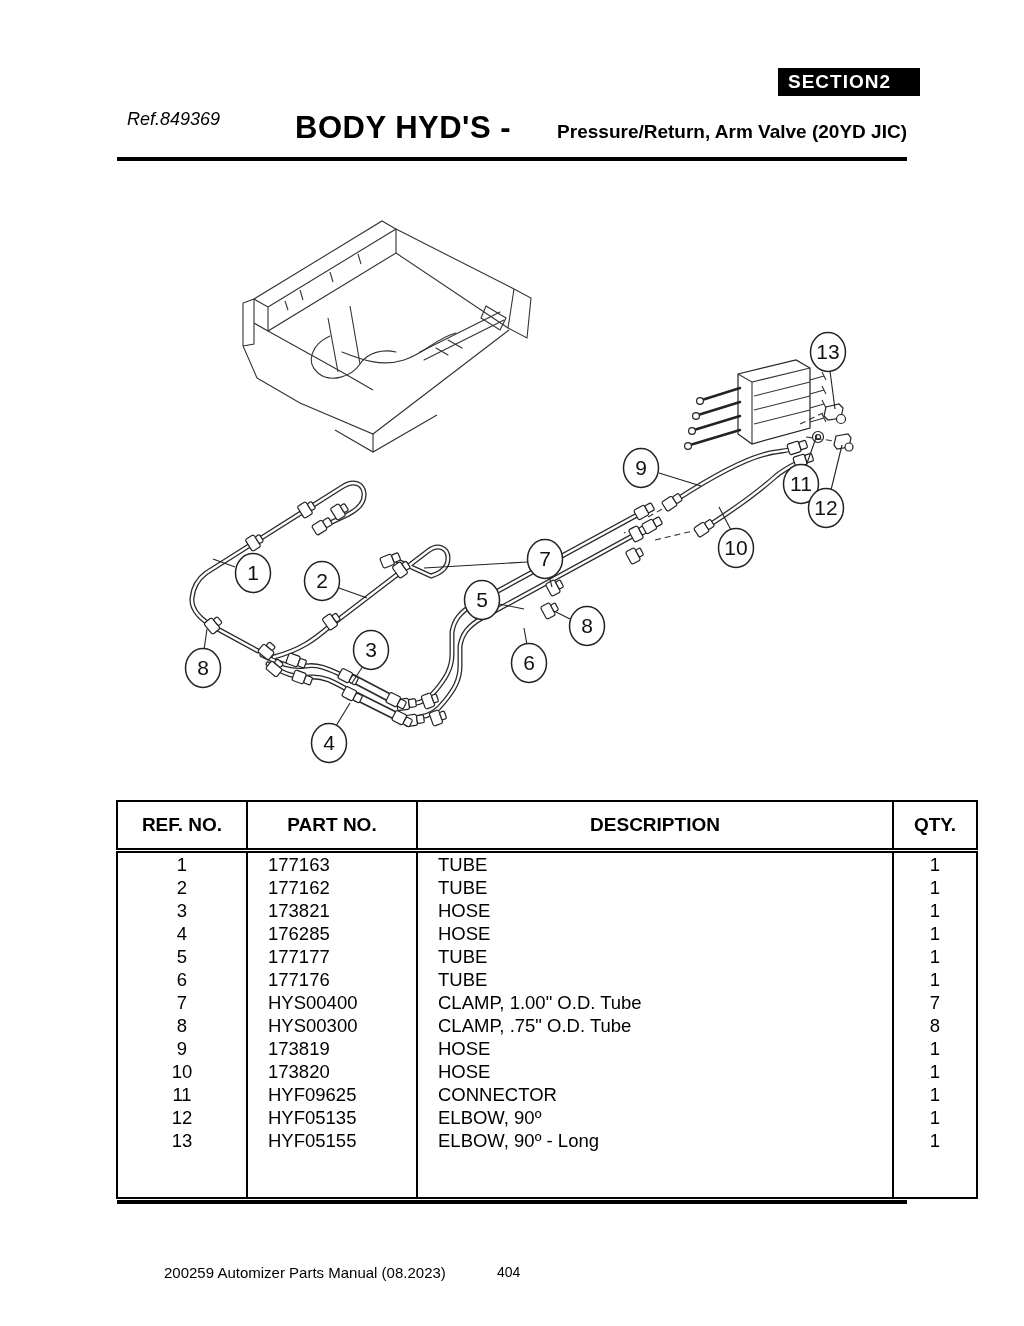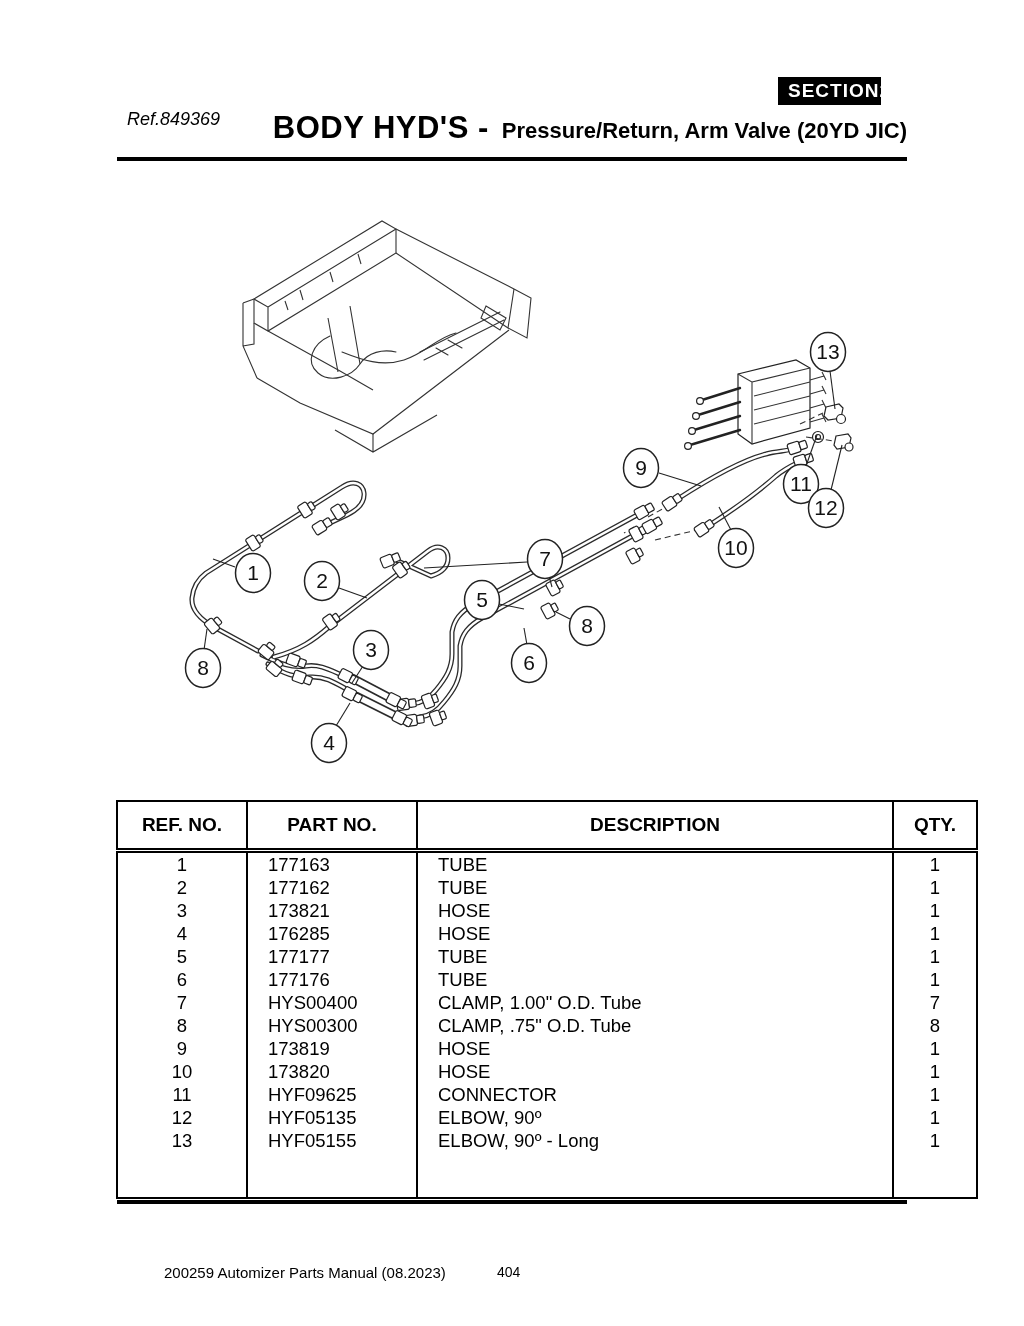--- a/index.html
+++ b/index.html
@@ -2,29 +2,29 @@
 <html><head>
 <meta charset="utf-8">
 <style>
   html,body { margin:0; padding:0; background:#fff; }
   .page {
     position:relative; width:1024px; height:1326px; background:#ffffff;
     font-family:"Liberation Sans", sans-serif; color:#000; overflow:hidden;
   }
   
   .section-badge {
-    position:absolute; left:778px; top:77px; width:103px; height:28px;
+    position:absolute; left:778px; top:68px; width:142px; height:28px;
     background:#000; color:#fff; font-weight:bold; font-size:19px;
-    display:flex; align-items:center; justify-content:space-between;
+    display:flex; align-items:center; 
     padding:0 10px; box-sizing:border-box; letter-spacing:1px;
   }
   .ref-label { position:absolute; left:127px; top:109px; font-style:italic; font-size:18px; }
-  .title-line { position:absolute; right:117px; top:110px; display:flex; align-items:baseline; gap:13px; white-space:nowrap; }
+  .title-line { position:absolute; right:117px; top:110px; display:flex; align-items:baseline; gap:2px; white-space:nowrap; }
   .title-main { font-size:31px; font-weight:bold; letter-spacing:.5px; }
-  .title-sub  { font-size:22px; font-weight:bold; }
+  .title-sub  { font-size:19px; font-weight:bold;margin-left:44px; }
   .rule { position:absolute; left:117px; width:790px; height:4px; background:#000; }
   .rule.top { top:157px; }
   .rule.bottom { top:1200px; }
 
   
   .diagram-svg { position:absolute; left:0; top:170px; }
   .thin path, .thin line { stroke:#333; stroke-width:1.1; fill:none; }
   .dk   { stroke:#111; stroke-width:2.4; fill:none; stroke-linecap:round; }
   .dkf  { fill:#111; stroke:#111; stroke-width:1; }
   .wf path, .wf circle { fill:#fff; stroke:#222; stroke-width:1.2; }

